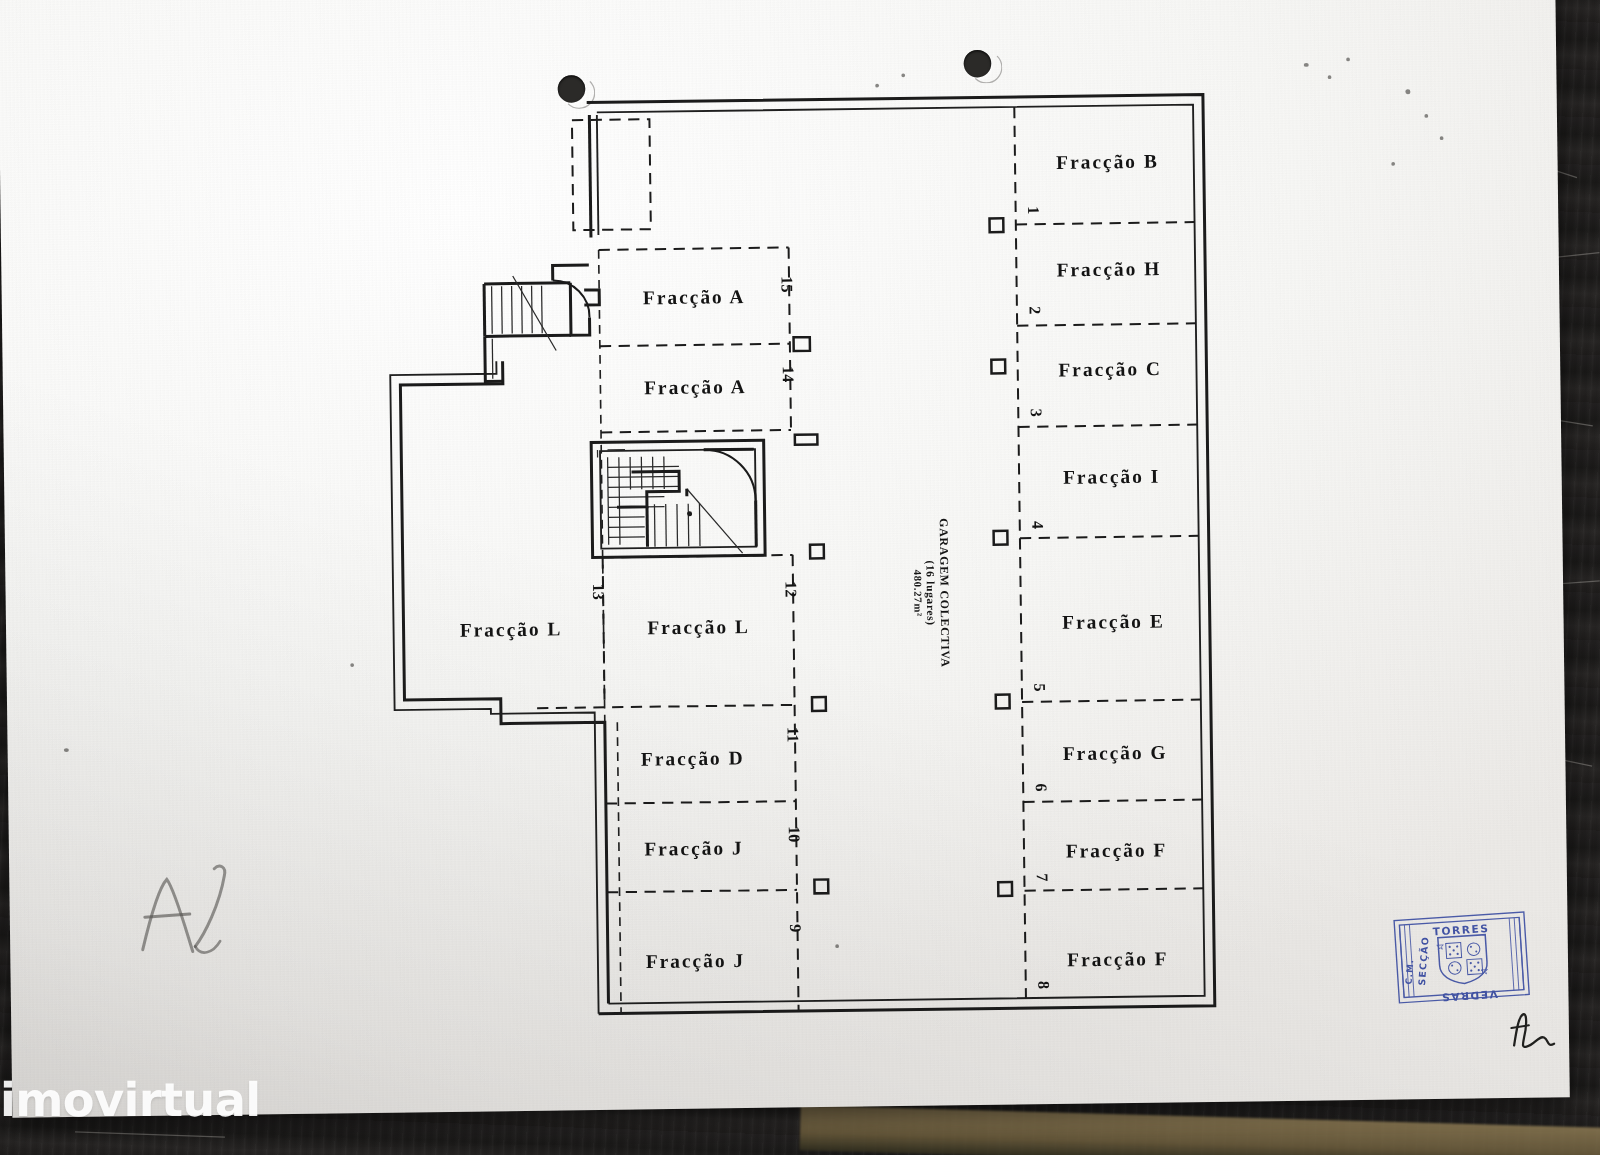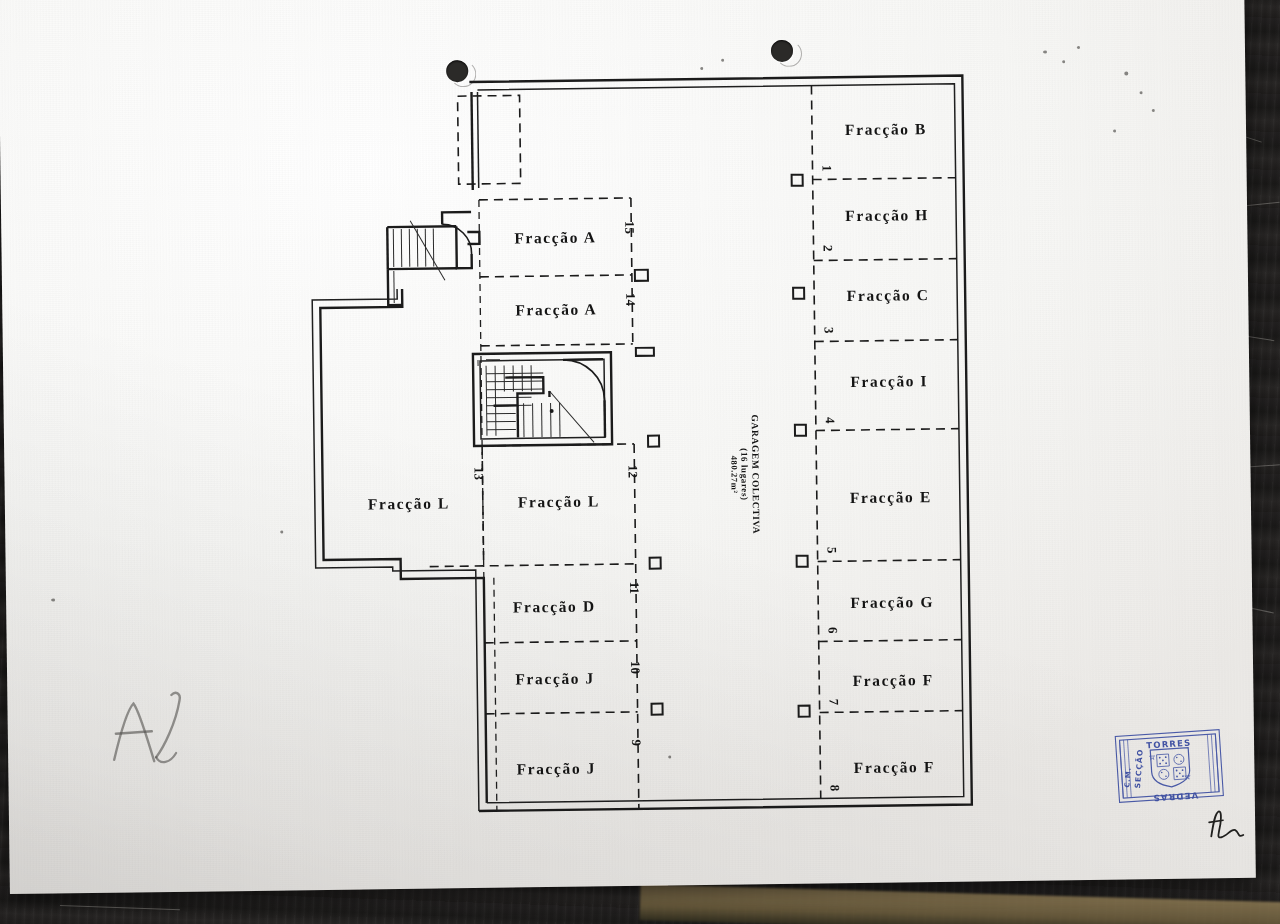--- a/index.html
+++ b/index.html
@@ -394,14 +394,15 @@
     </svg>
 
     <svg class="pencil" style="left:1196px; top:828px;" width="46" height="40">
       <path d="M 6 30 C 8 18, 10 6, 14 5 C 17 5, 16 16, 14 24 C 13 29, 12 32, 16 31 C 22 30, 26 22, 30 24 C 34 26, 32 32, 38 29" fill="none" stroke="#20201e" stroke-width="1.8" stroke-linecap="round"></path>
       <path d="M 4 16 L 18 14" fill="none" stroke="#20201e" stroke-width="1.6" stroke-linecap="round"></path>
     </svg>
 
     <div class="paper-shade"></div>
   </div>
 
+  <div class="watermark">imovirtual</div>
 
 </div>
 
 </body></html>

